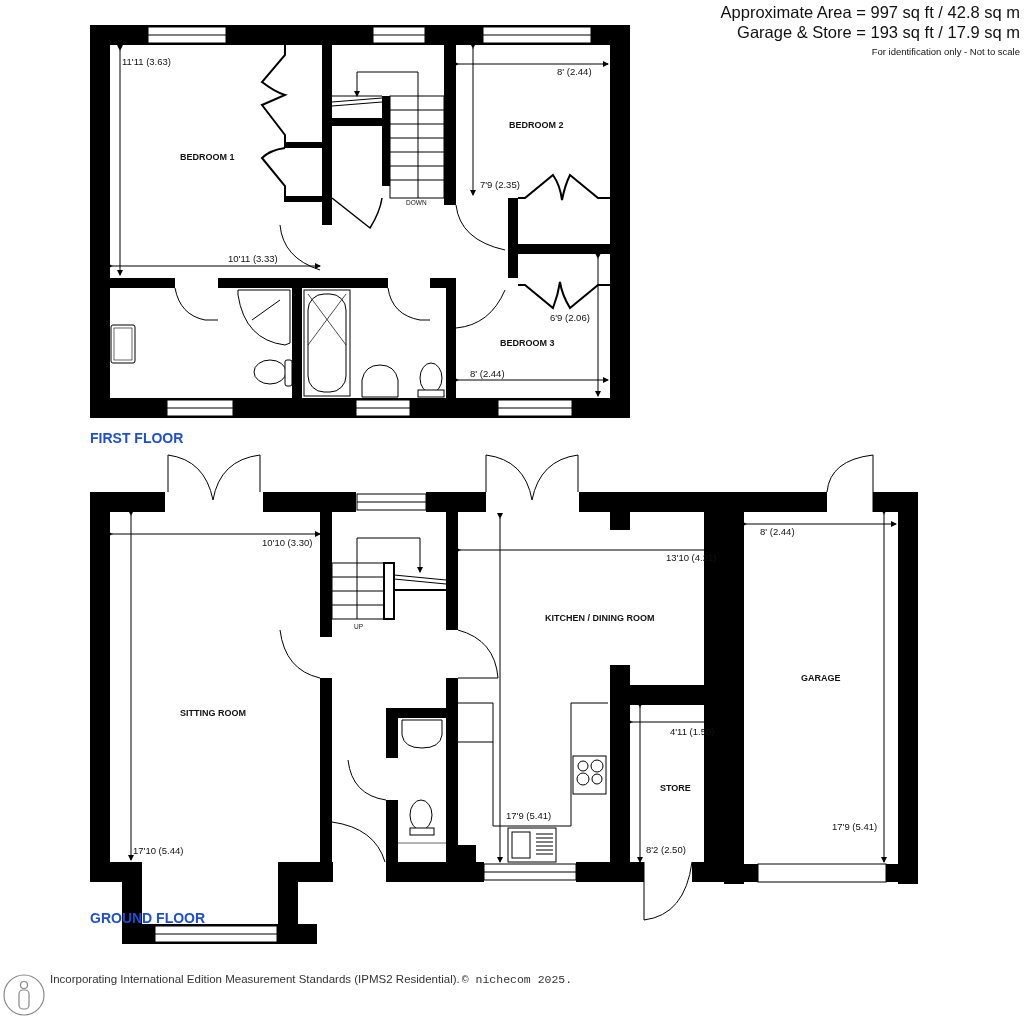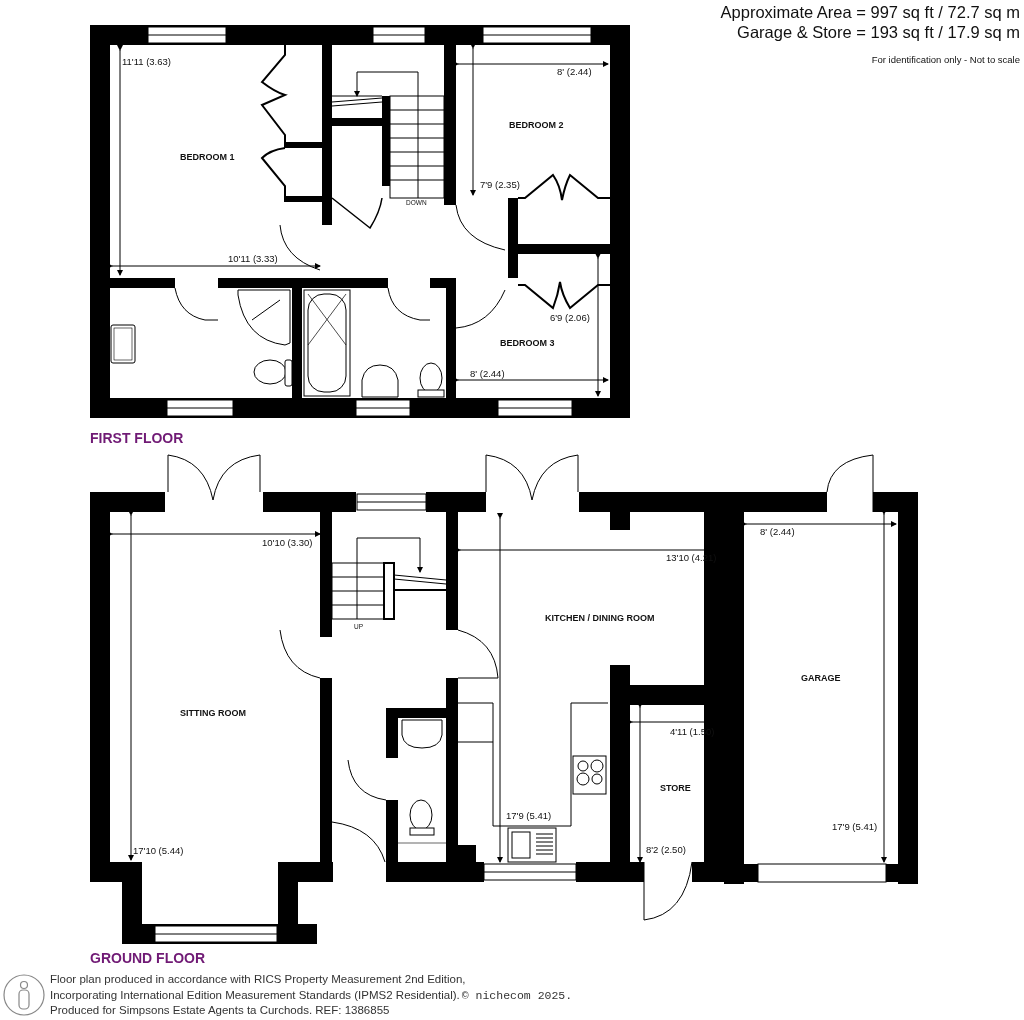--- a/index.html
+++ b/index.html
@@ -1,33 +1,33 @@
 <!DOCTYPE html>
 <html><head>
 <meta charset="utf-8">
 <style>
   html, body { margin:0; padding:0; background:#ffffff; }
   body { width:1024px; height:1020px; position:relative; overflow:hidden; font-family:"Liberation Sans", sans-serif; color:#000; }
   .area-block { position:absolute; right:4px; top:2px; text-align:right; }
   .area-line { font-size:16.5px; line-height:20px; color:#111; }
-  .area-note { font-size:9.5px; margin-top:12px; color:#111; }
+  .area-note { font-size:9.5px; margin-top:4px; color:#111; }
   svg.plan { position:absolute; left:0; top:0; }
-  .floor-label { position:absolute; font-weight:bold; font-size:14px; color:#701a75; }
+  .floor-label { position:absolute; font-weight:bold; font-size:14px; color:#1d4ed8; }
   .room-label { font-family:"Liberation Sans", sans-serif; font-weight:bold; font-size:9px; fill:#111; }
   .dim { font-family:"Liberation Sans", sans-serif; font-size:9.5px; fill:#111; }
   .small { font-family:"Liberation Sans", sans-serif; font-size:6.5px; fill:#111; }
   .footer { position:absolute; left:50px; top:972px; font-size:11.5px; line-height:15.5px; color:#333; }
   .footer .copy { margin-left:2px;font-family:Liberation Mono, monospace; }
   .logo { position:absolute; left:2px; top:973px; }
 </style>
 </head>
 <body>
 
 <div class="area-block">
-  <div class="area-line">Approximate Area = 997 sq ft / 72.7 sq m</div>
+  <div class="area-line">Approximate Area = 997 sq ft / 42.8 sq m</div>
   <div class="area-line">Garage &amp; Store = 193 sq ft / 17.9 sq m</div>
   <div class="area-note">For identification only - Not to scale</div>
 </div>
 
 <svg class="plan" width="1024" height="1020" viewBox="0 0 1024 1020">
   <defs>
     <marker id="ah" markerWidth="6" markerHeight="6" refX="5" refY="3" orient="auto">
       <path d="M0,0 L6,3 L0,6 z" fill="#000"></path>
     </marker>
   </defs>
@@ -250,25 +250,23 @@
     <text class="room-label" x="660" y="791">STORE</text>
     <text class="dim" x="670" y="735">4'11 (1.50)</text>
     <text class="dim" x="646" y="853">8'2 (2.50)</text>
     <text class="room-label" x="801" y="681">GARAGE</text>
     <text class="dim" x="760" y="535">8' (2.44)</text>
     <text class="dim" x="832" y="830">17'9 (5.41)</text>
   </g>
 </svg>
 
 <div class="floor-label" style="left:90px; top:430px;">FIRST FLOOR</div>
-<div class="floor-label" style="left:90px; top:950px;">GROUND FLOOR</div>
+<div class="floor-label" style="left:90px; top:910px;">GROUND FLOOR</div>
 
 <svg class="logo" width="44" height="44" viewBox="0 0 44 44">
   <circle cx="22" cy="22" r="20" fill="none" stroke="#888" stroke-width="1.2"></circle>
   <circle cx="22" cy="12" r="3.5" fill="none" stroke="#888" stroke-width="1.2"></circle>
   <rect x="17" y="17" width="10" height="19" rx="4" fill="none" stroke="#888" stroke-width="1.2"></rect>
 </svg>
 
 <div class="footer">
-  <div>Floor plan produced in accordance with RICS Property Measurement 2nd Edition,</div>
   <div><span>Incorporating International Edition Measurement Standards (IPMS2 Residential).</span><span class="copy">© nichecom 2025.</span></div>
-  <div>Produced for Simpsons Estate Agents ta Curchods.   REF: 1386855</div>
 </div>
 
 </body></html>

